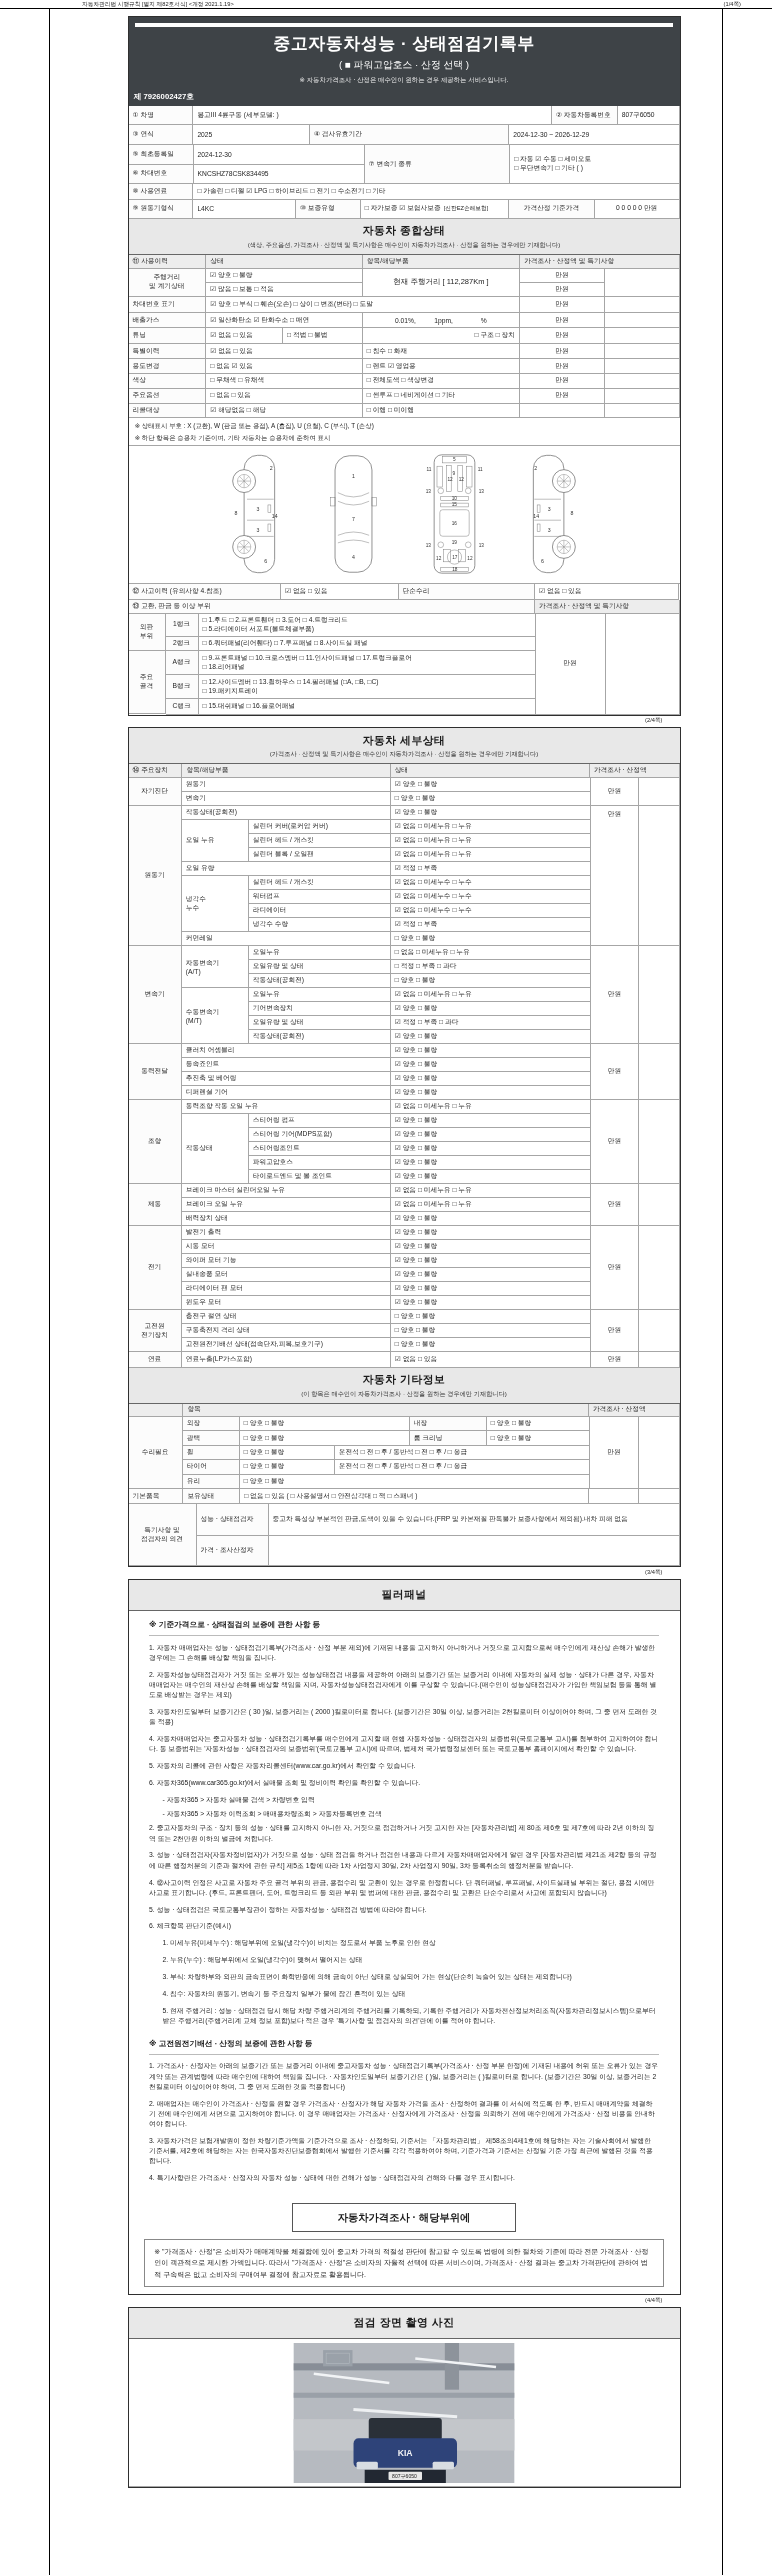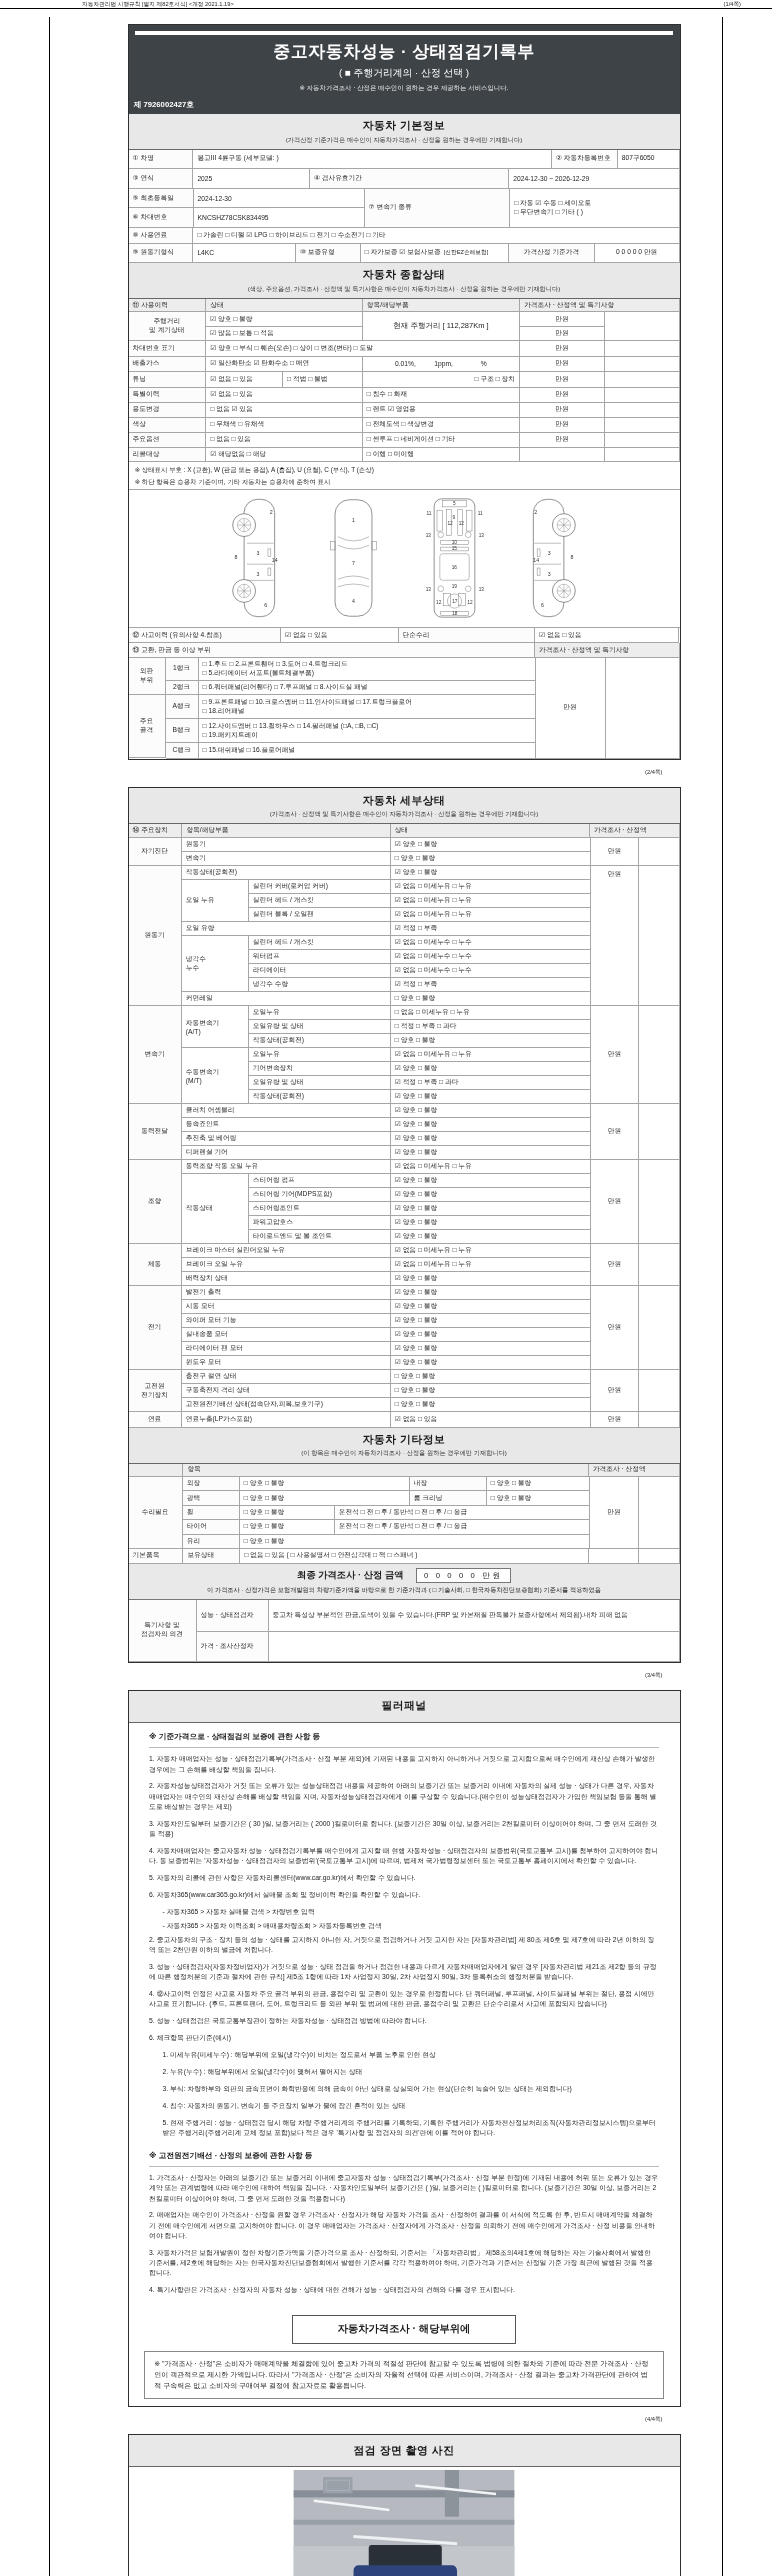--- a/index.html
+++ b/index.html
@@ -2,21 +2,21 @@
 <html style="font-size:8.2px"><head>
 <meta charset="utf-8">
 <style>
   html,body{margin:0;padding:0;}
   body{width:773px;height:2576px;overflow:hidden;background:#fff;color:#1c1c1c;
        font-family:"Liberation Sans","DejaVu Sans",sans-serif;font-size:6.7px;}
   .topstrip{height:8.2px;border-bottom:1.5px solid #000;position:relative;}
   .topstrip .law{position:absolute;left:82px;top:0.5px;font-size:5.7px;color:#222;}
   .topstrip .pg{position:absolute;right:32px;top:0.5px;font-size:5.7px;color:#222;}
   .frame{margin-left:49px;width:674px;height:2566px;border-left:1.5px solid #000;border-right:1.5px solid #000;box-sizing:border-box;background:#fff;}
-  .sheet{width:553px;margin:8px auto;padding-left:36px;}
+  .sheet{width:553px;margin:0 auto;padding-left:36px;}
   .blk{border:1.5px solid #2f2f2f;background:#fff;}
   .marker{width:553px;margin:0 auto;text-align:right;font-size:5.7px;color:#222;padding:1.5px 0 2.1px;}
   
   .dhead{background:#3e4347;color:#fff;padding:3.1px 5.2px 4.1px;}
   .dhead .bar{height:4.6px;background:#fff;margin:2.1px 1px 5.2px;}
   .dhead .t1{text-align:center;font-size:17px;font-weight:bold;letter-spacing:0.5px;}
   .dhead .t2{text-align:center;font-size:9.8px;margin-top:4.1px;}
   .dhead .t3{text-align:center;font-size:6.4px;margin-top:3.1px;color:#f2f2f2;}
   .dhead .no{font-size:7.7px;font-weight:bold;margin-top:7.2px;}
   
@@ -57,29 +57,25 @@
 </div>
 
 <div class="frame">
 
   <div class="sheet" style="padding-top:7.2px;">
     <div class="blk">
 
       <div class="dhead">
         <div class="bar"></div>
         <div class="t1">중고자동차성능 · 상태점검기록부</div>
-        <div class="t2">( ■ 주행거리계의 · 산정 선택 )</div>
+        <div class="t2">( ■ 파워고압호스 · 산정 선택 )</div>
         <div class="t3">※ 자동차가격조사 · 산정은 매수인이 원하는 경우 제공하는 서비스입니다.</div>
         <div class="no">제 7926002427호</div>
       </div>
 
-      <div class="band">
-        <div class="bt">자동차 기본정보</div>
-        <div class="bs">(가격산정 기준가격은 매수인이 자동차가격조사 · 산정을 원하는 경우에만 기재합니다)</div>
-      </div>
       <div>
         <div class="row" style="height:19.6px;">
           <div class="c lbl" style="width:65px;">① 차명</div>
           <div class="c" style="width:360px;">봉고III 4륜구동 (세부모델: )</div>
           <div class="c lbl" style="width:66px;">② 자동차등록번호</div>
           <div class="c" style="width:62px;">807구6050</div>
         </div>
         <div class="row" style="height:19.6px;">
           <div class="c lbl" style="width:65px;">③ 연식</div>
           <div class="c" style="width:117px;">2025</div>
@@ -680,27 +676,20 @@
         <div class="c" style="width:41px;"></div>
       </div>
       <div class="row" style="height:15px;">
         <div class="c lbl" style="width:55px;">기본품목</div>
         <div class="c lbl" style="width:57px;">보유상태</div>
         <div class="c" style="width:350px;">□ 없음   □ 있음   ( □ 사용설명서 □ 안전삼각대 □ 잭 □ 스패너 )</div>
         <div class="c" style="width:50px;"></div>
         <div class="c" style="width:41px;"></div>
       </div>
 
-      <div style="background:#e9e9e9;border-bottom:0.5px solid #777;padding:4.1px 0 3.6px;">
-        <div style="display:flex;justify-content:center;align-items:center;gap:12.4px;">
-          <span style="font-size:9.3px;font-weight:bold;">최종 가격조사 · 산정 금액</span>
-          <span class="amountbox">0 0 0 0 0 만원</span>
-        </div>
-        <div style="text-align:center;font-size:6.2px;margin-top:3.1px;">이 가격조사 · 산정가격은 보험개발원의 차량기준가액을 바탕으로 한 기준가격과 ( □ 기술사회, □ 한국자동차진단보증협회) 기준서를 적용하였음</div>
-      </div>
       <div class="grp">
         <div class="c lbl pl" style="width:71px;">특기사항 및
 점검자의 의견</div>
         <div class="gcol" style="width:483px;">
           <div class="row" style="height:32px;">
             <div class="c lbl" style="width:72px;">성능 · 상태점검자</div>
             <div class="c" style="width:411px;">중고차 특성상 부분적인 판금,도색이 있을 수 있습니다.(FRP 및 카본재질 판독불가 보증사항에서 제외됨).내차 피해 없음</div>
           </div>
           <div class="row" style="height:30px;">
             <div class="c lbl" style="width:72px;">가격 · 조사산정자</div>

